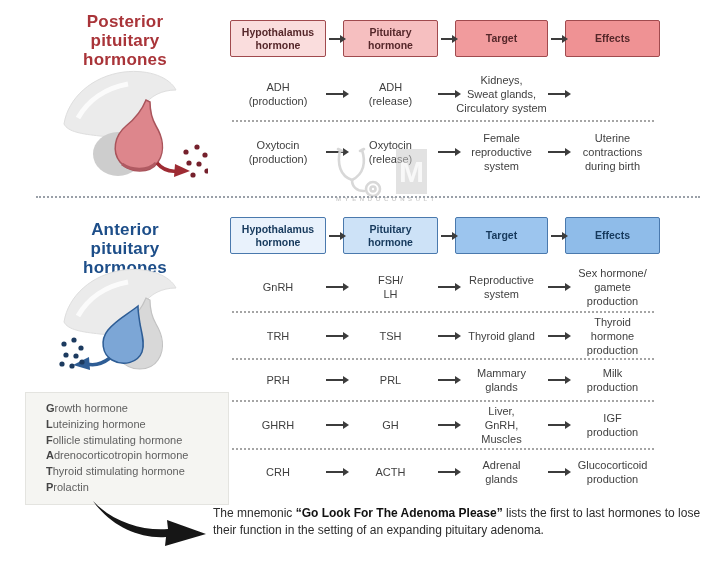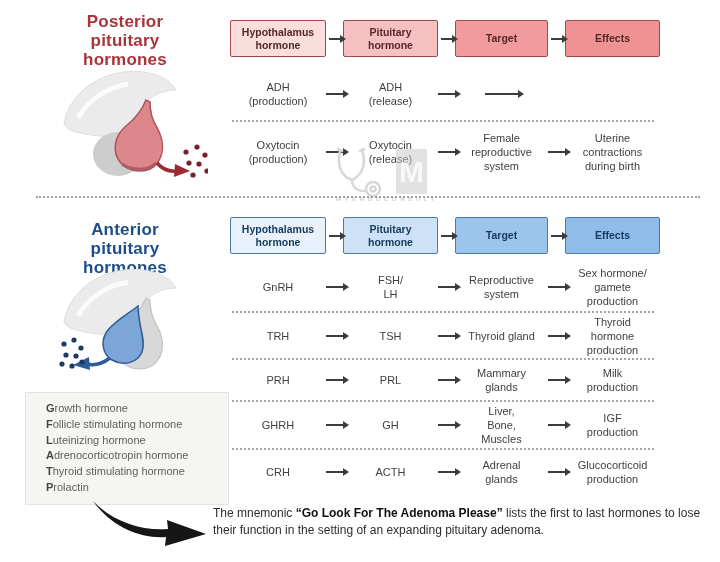--- a/index.html
+++ b/index.html
@@ -140,20 +140,23 @@
     <div class="fcell">ADH
 (production)</div>
     <div class="acell">
         <i class="arrow long"></i>
       </div>
     <div class="fcell">ADH
 (release)</div>
     <div class="acell">
         <i class="arrow long"></i>
       </div>
+    <div class="fcell">Kidneys,
+Sweat glands,
+Circulatory system</div>
     <div class="acell">
         <i class="arrow long"></i>
       </div>
   </div>
 
   <div class="dotline" style="top:120px;left:232px;width:422px"></div>
 
   <div class="fgrid" style="top:126px;height:52px">
     <div class="fcell">Oxytocin
 (production)</div>
@@ -301,21 +304,21 @@
   <div class="fgrid" style="top:403px;height:44px">
     <div class="fcell">GHRH</div>
     <div class="acell">
         <i class="arrow long"></i>
       </div>
     <div class="fcell">GH</div>
     <div class="acell">
         <i class="arrow long"></i>
       </div>
     <div class="fcell">Liver,
-Bone,
+GnRH,
 Muscles</div>
     <div class="acell">
         <i class="arrow long"></i>
       </div>
     <div class="fcell">IGF
 production</div>
   </div>
   <div class="dotline" style="top:448px;left:232px;width:422px"></div>
 
   <div class="fgrid" style="top:451px;height:42px">
@@ -331,22 +334,22 @@
 glands</div>
     <div class="acell">
         <i class="arrow long"></i>
       </div>
     <div class="fcell">Glucocorticoid
 production</div>
   </div>
 
   <div class="mn-box">
     <div class="mn-item"><b>G</b><span>rowth hormone</span></div>
+    <div class="mn-item"><b>L</b><span>uteinizing hormone</span></div>
     <div class="mn-item"><b>F</b><span>ollicle stimulating hormone</span></div>
-    <div class="mn-item"><b>L</b><span>uteinizing hormone</span></div>
     <div class="mn-item"><b>A</b><span>drenocorticotropin hormone</span></div>
     <div class="mn-item"><b>T</b><span>hyroid stimulating hormone</span></div>
     <div class="mn-item"><b>P</b><span>rolactin</span></div>
   </div>
 
   <svg class="curved-arrow" width="118" height="48" viewBox="0 0 118 48">
     <path d="M1,2 C20,22 48,32 76,30 L75,21 L114,35 L73,47 L74,38 C46,40 18,26 1,2 Z" fill="#161616"></path>
   </svg>
 
   <div class="footnote">

